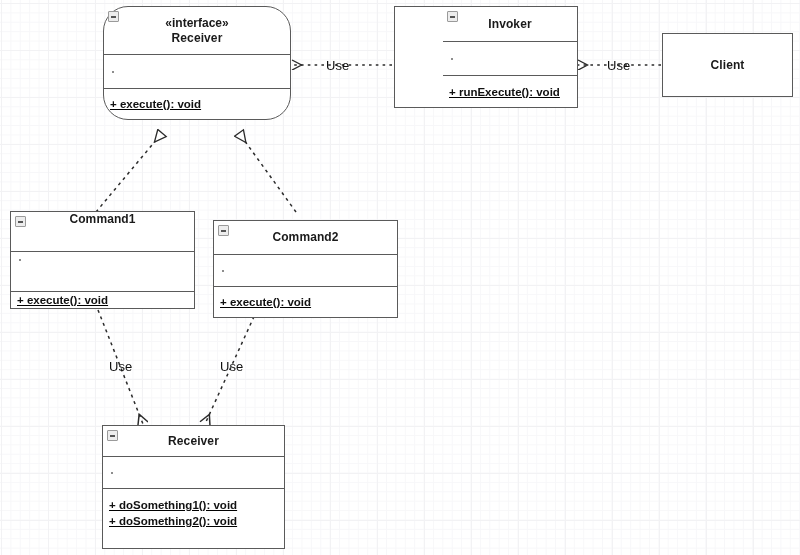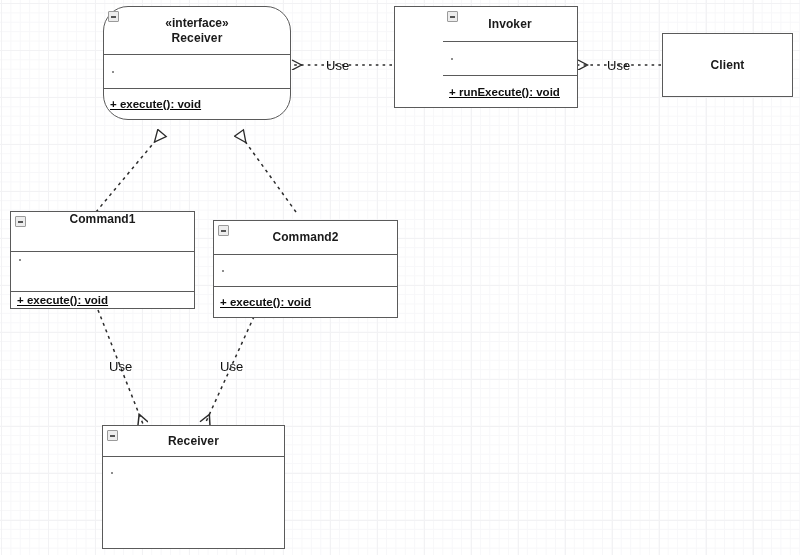--- a/index.html
+++ b/index.html
@@ -258,15 +258,19 @@
   </div>
 
   <div class="uml-box" style="left:102px; top:425px; width:183px; height:124px;">
     <div class="compartment c-header" style="height:30px;">
       <span class="collapse-icon"></span>
       <span class="c-title">Receiver</span>
     </div>
     <div class="compartment c-attrs" style="height:32px;">
       <span class="attr-dot"></span>
     </div>
+    <div class="compartment c-ops" style="flex:1; justify-content:flex-start; padding-top:8px;">
+      <span class="member">+ doSomething1(): void</span>
+      <span class="member">+ doSomething2(): void</span>
+    </div>
   </div>
 
 </div>
 
 </body></html>

